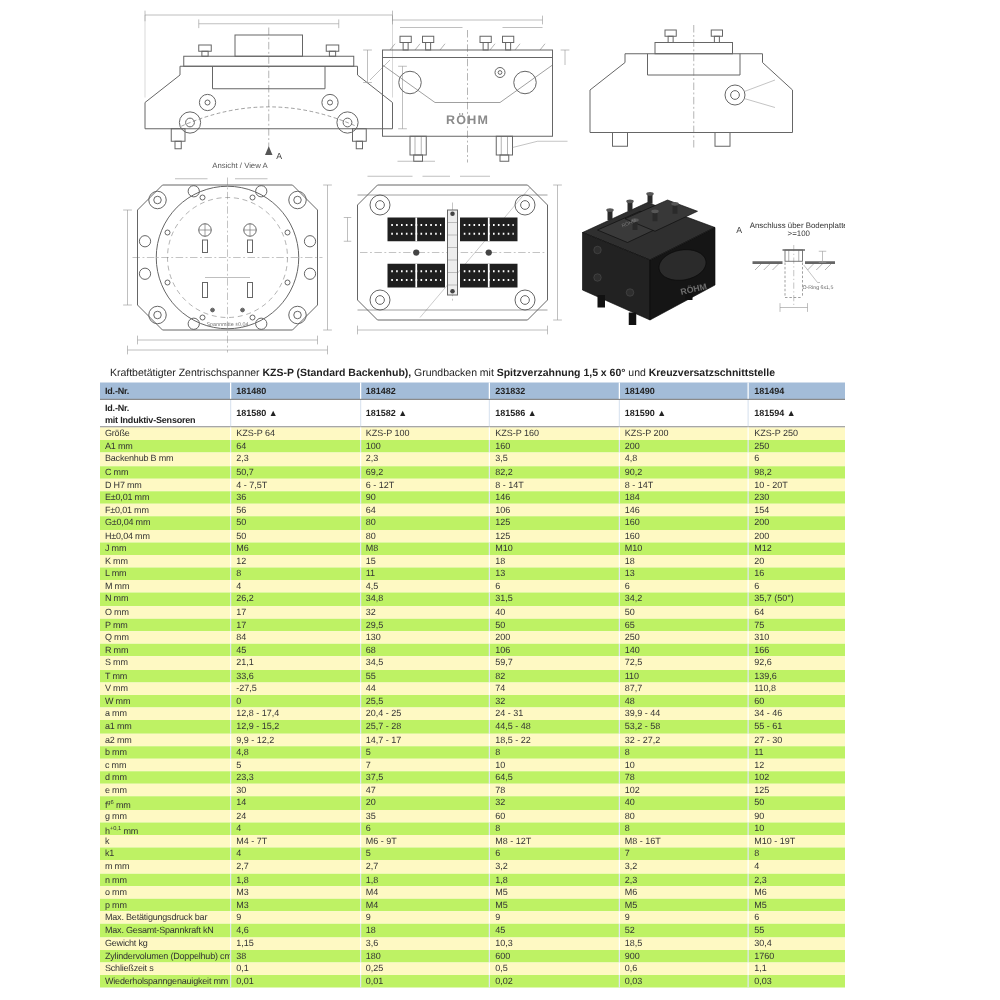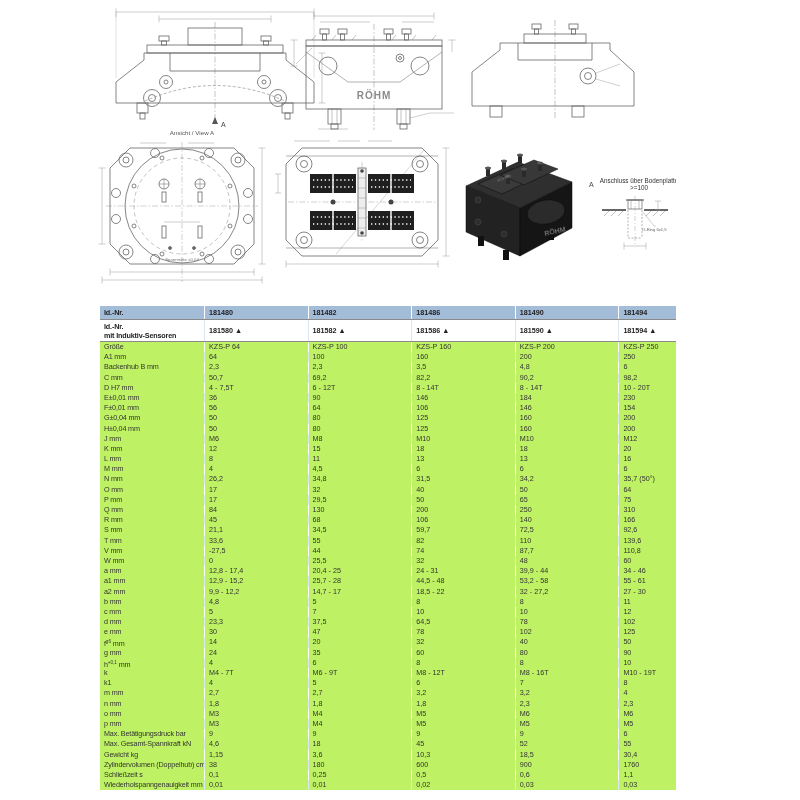--- a/index.html
+++ b/index.html
@@ -8,28 +8,28 @@
   svg{position:absolute;display:block;}
   .caption{position:absolute;font-size:6.2px;color:#555;text-align:center;}
   .conn-caption{position:absolute;width:122px;text-align:center;font-size:6.3px;line-height:1.18;color:#333;}
   .a-marker{position:absolute;font-size:7px;color:#444;}
   .side-tab{position:absolute;left:723px;top:258px;width:33px;height:117px;background:#6f9ecb;
             color:#fff;font-weight:bold;font-size:9.2px;line-height:1.3;
             writing-mode:vertical-rl;transform:rotate(180deg);text-align:center;letter-spacing:.2px;}
   .side-tab span{display:block;}
   .title{position:absolute;left:88px;top:293px;width:640px;font-size:8.4px;color:#222;white-space:nowrap;}
   .title .b{font-weight:bold;}
-  .spec-table{position:absolute;left:100px;top:306px;width:622px;font-size:7.2px;color:#333;}
+  .spec-table{position:absolute;left:80px;top:306px;width:622px;font-size:7.2px;color:#333;}
   .trow{display:flex;align-items:stretch;}
   .trow.hdr1{background:#a3bcd8;font-weight:bold;color:#222;border-bottom:1px solid #8a8a8a;}
   .trow.hdr1 .cell{line-height:13px;height:13px;}
   .trow.hdr2{background:#fff;font-weight:bold;color:#222;border-bottom:1px solid #8a8a8a;}
   .trow.hdr2 .labelc{line-height:9px;padding-top:2px;height:19px;}
   .trow.hdr2 .valc{line-height:21px;height:21px;}
-  .trow.blue{background:#bef264;}
+  .trow.blue{background:#fef9c3;}
   .trow.white{background:#bef264;}
   .trow.blue .cell,.trow.white .cell{height:10.2px;line-height:10.2px;}
   .cell{padding-left:4px;overflow:hidden;white-space:nowrap;box-sizing:border-box;}
   .labelc{width:104px;flex:none;letter-spacing:-.15px;}
   .valc{flex:1;border-left:1.5px solid #fff;}
   .trow.white .valc,.trow.hdr2 .valc{border-left:1px solid #dde6f1;}
   sup{font-size:4.6px;vertical-align:super;letter-spacing:0;}
 </style>
 </head>
 <body>
@@ -297,27 +297,28 @@
       <path d="M60,5 V14 M57,5 H63 M57,14 H63"></path>
     </g>
     <text x="44" y="35" font-size="4.2" fill="#666">O-Ring 4x1,5</text>
   </svg>
 
   <div class="side-tab">
     <span>Kraftbetätigter Zent-</span>
     <span>rischspanner KZS-P</span>
   </div>
 
+  <div class="title"><span>Kraftbetätigter Zentrischspanner </span><span class="b">KZS-P (Standard Backenhub),</span><span> Grundbacken mit </span><span class="b">Spitzverzahnung 1,5 x 60°</span><span> und </span><span class="b">Kreuzversatzschnittstelle</span></div>
 
   <div class="spec-table">
       <div class="trow hdr1">
         <div class="cell labelc">Id.-Nr.</div>
         <div class="cell valc">181480</div>
         <div class="cell valc">181482</div>
-        <div class="cell valc">181486</div>
+        <div class="cell valc">231832</div>
         <div class="cell valc">181490</div>
         <div class="cell valc">181494</div>
       </div>
       <div class="trow hdr2">
         <div class="cell labelc">Id.-Nr.<br>mit Induktiv-Sensoren</div>
         <div class="cell valc">181580 ▲</div>
         <div class="cell valc">181582 ▲</div>
         <div class="cell valc">181586 ▲</div>
         <div class="cell valc">181590 ▲</div>
         <div class="cell valc">181594 ▲</div>

